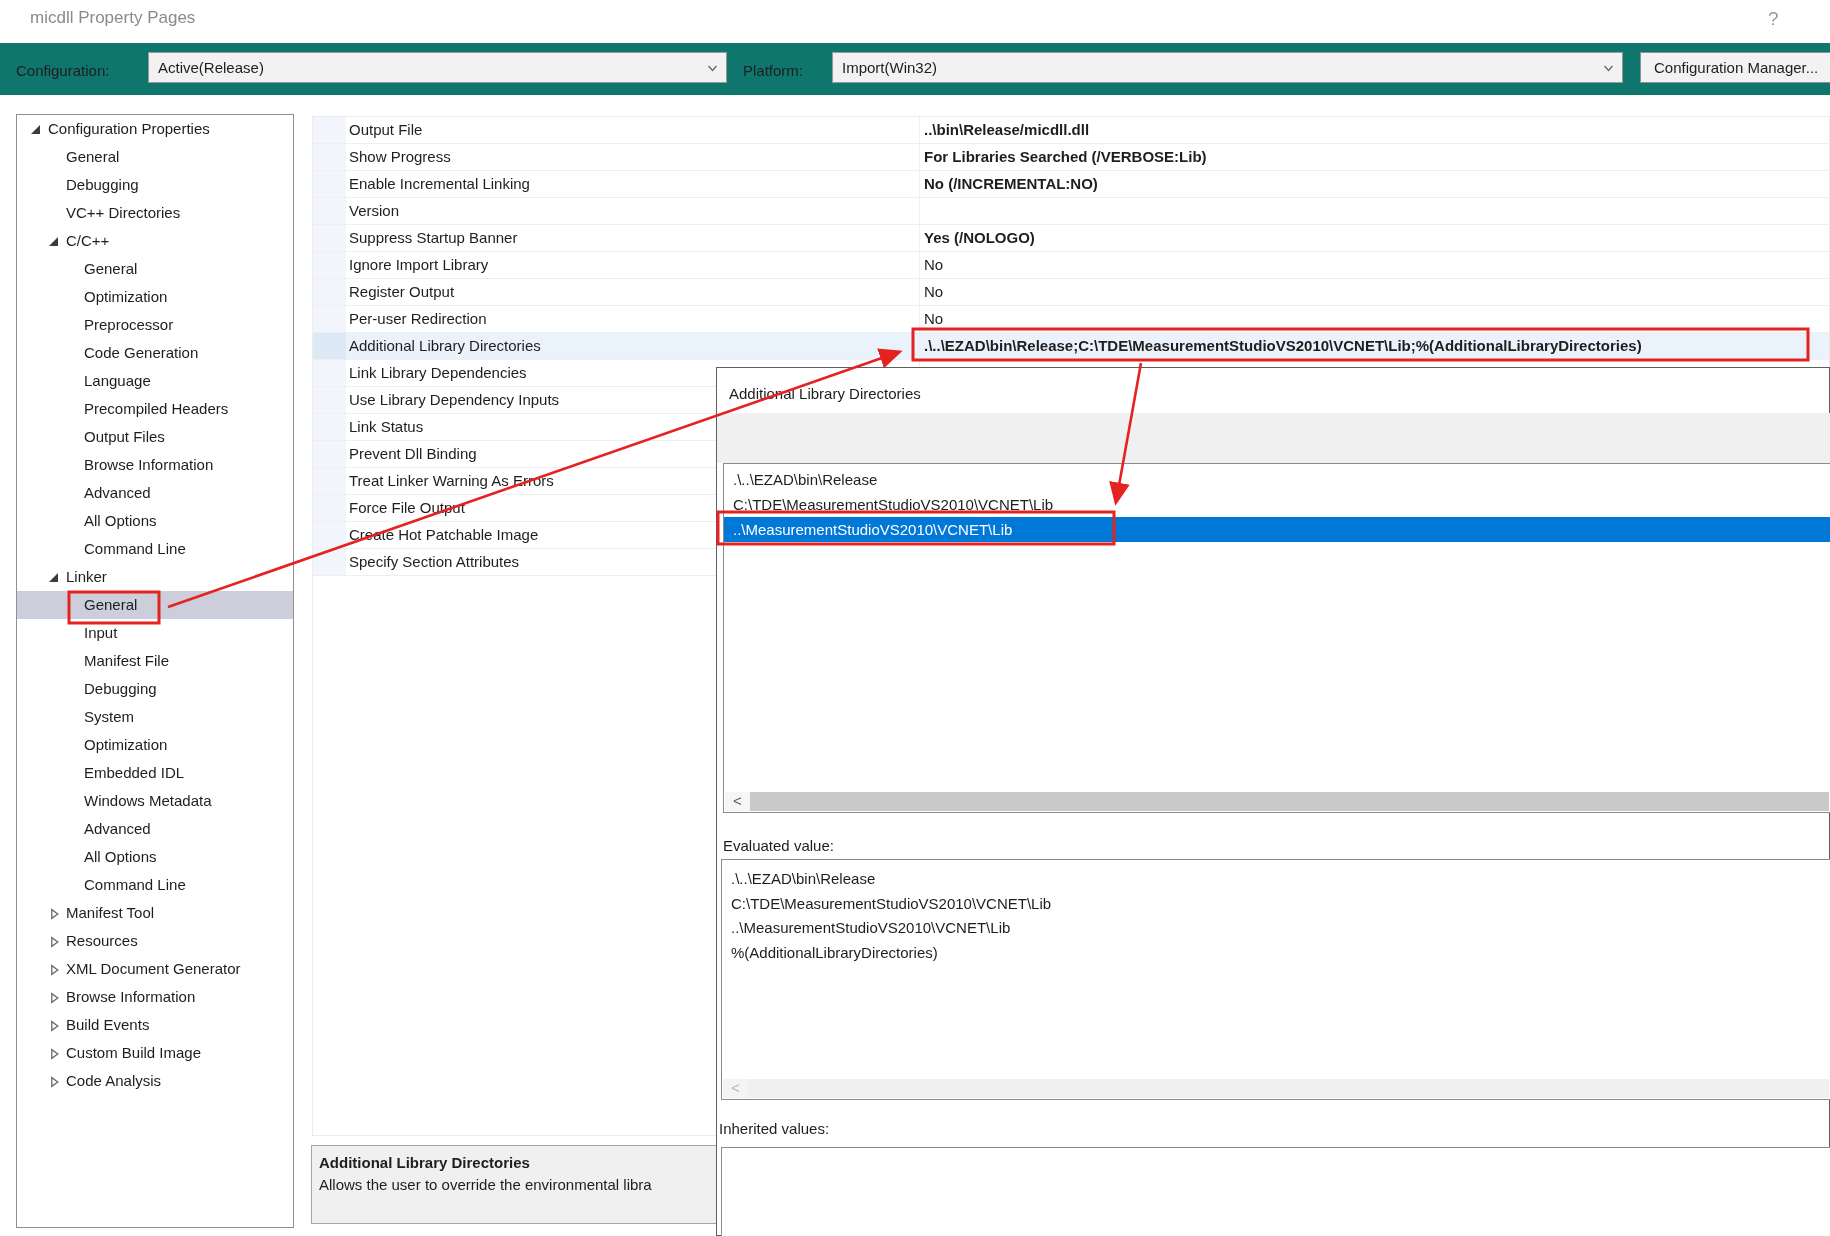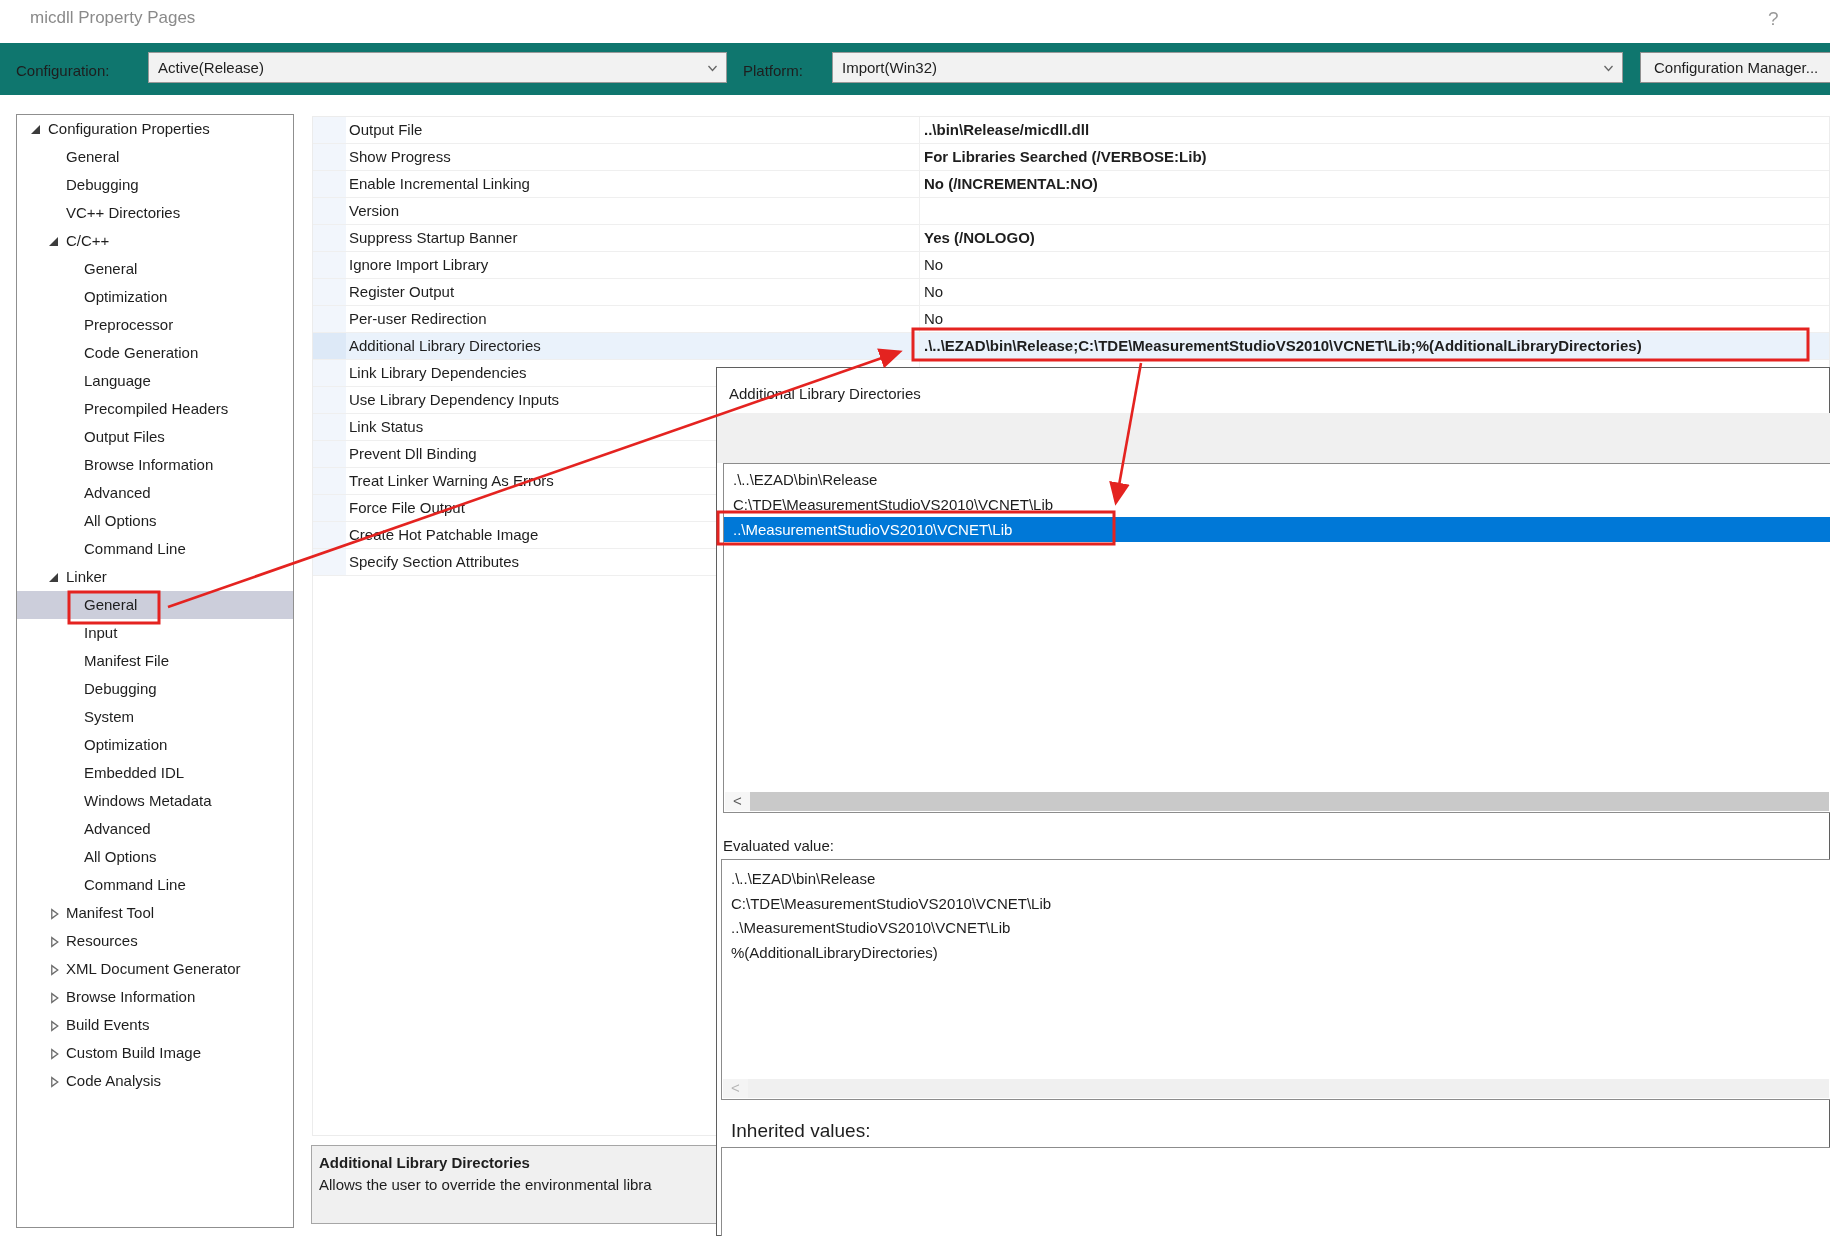--- a/index.html
+++ b/index.html
@@ -67,21 +67,21 @@
   .hscroll{position:absolute;left:1px;bottom:1px;right:1px;height:19px;display:flex;}
   .hscroll .sbtn{width:25px;height:19px;background:#f6f6f6;font-size:15px;color:#5a5a5a;
                  text-align:center;line-height:18px;flex:0 0 25px;}
   .hscroll .strack{flex:1;background:#c9c9c9;}
   .hscroll.light .sbtn{color:#b5b5b5;background:#f4f4f4;}
   .hscroll.light .strack{background:#f0f0f0;}
   #evaluated-label{left:6px;top:469px;font-size:15px;}
   #evaluated-box{left:4px;top:491px;width:1110px;height:241px;background:#fff;border:1px solid #8c8c8c;
                  box-sizing:border-box;padding:7px 0 0 9px;}
   .eval-line{font-size:15px;line-height:24.5px;white-space:nowrap;}
-  #inherited-label{left:14px;top:752px;font-size:19px;}
+  #inherited-label{left:2px;top:752px;font-size:15px;}
   #inherited-box{left:4px;top:779px;width:1110px;height:100px;background:#fff;border:1px solid #8c8c8c;
                  box-sizing:border-box;}
 
   
   #annotations{left:0;top:0;width:1830px;height:1236px;z-index:50;pointer-events:none;}
 </style>
 </head>
 <body>
 
 <div class="abs" id="window-title">micdll Property Pages</div>

